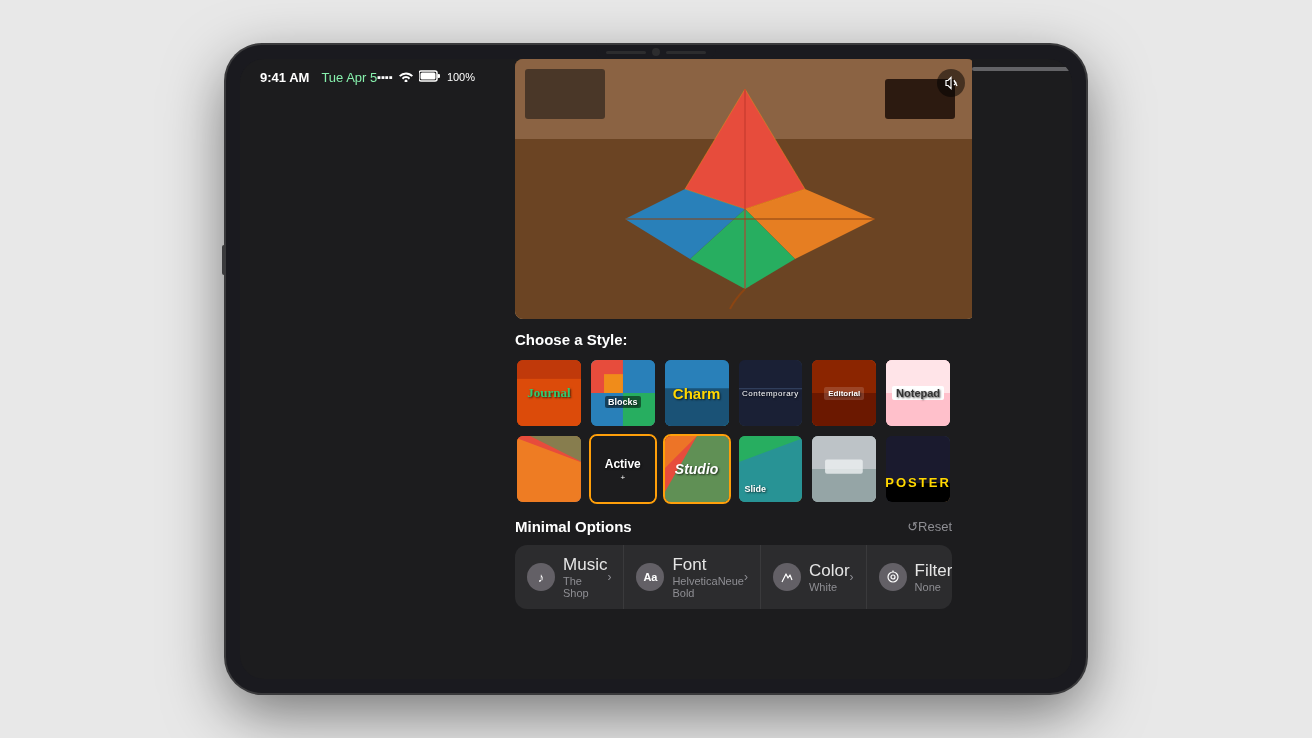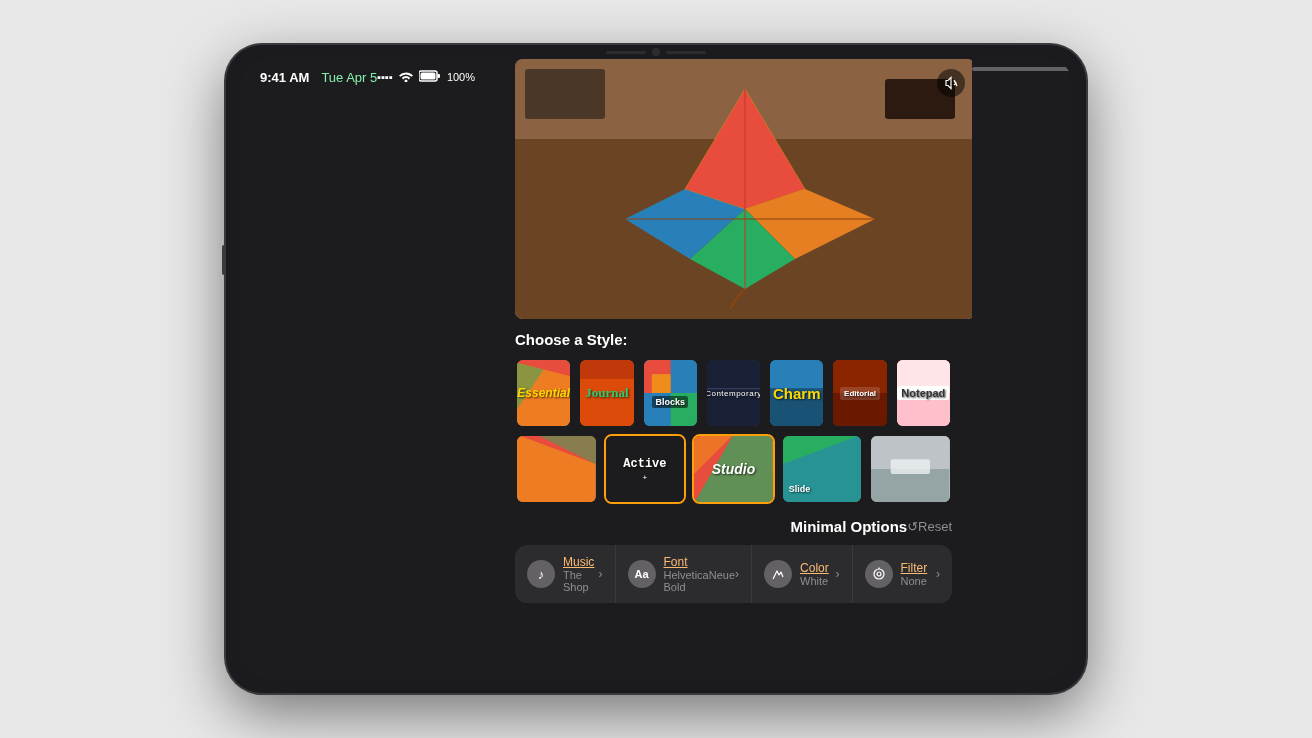--- a/index.html
+++ b/index.html
@@ -245,21 +245,21 @@
     .poster-label { color: #FFD700; font-size: 14px; font-weight: 900; letter-spacing: 2px; }
 
     
     .options-section {
       flex-shrink: 0;
       padding-bottom: 8px;
     }
 
     .options-header {
       display: flex;
-      justify-content: flex-end;
+      justify-content: space-between;
       align-items: center;
       margin-bottom: 10px;
     }
 
     .options-title {
       color: #fff;
       font-size: 15px;
       font-weight: 600;
     }
 
@@ -306,24 +306,23 @@
     .music-icon-bg { background: #636066; }
     .font-icon-bg { background: #636066; }
     .color-icon-bg { background: #636066; }
     .filter-icon-bg { background: #636066; }
 
     .option-text {
       flex: 1;
     }
 
     .option-name {
-      color: #fdba74;
-      font-size: 12px;
+      color: #e5e5e5;
+      font-size: 17px;
       font-weight: 500;
-      text-decoration: underline;
     }
 
     .option-value {
       color: #8e8e93;
       font-size: 11px;
     }
 
     .option-chevron {
       color: #8e8e93;
       font-size: 12px;
@@ -469,30 +468,20 @@
             </svg>
           </div>
         </div>
 
         <div class="section-label">Choose a Style:</div>
 
         <div class="styles-grid">
 
           <div class="styles-row">
 
-            <div class="style-thumb">
-              <div class="style-thumb-bg thumb-essential">
-                <svg style="position:absolute;inset:0;width:100%;height:100%;" viewBox="0 0 80 70" preserveAspectRatio="xMidYMid slice">
-                  <rect width="80" height="70" fill="#e74c3c"></rect>
-                  <polygon points="0,0 80,20 80,70 0,70" fill="#f39c12" opacity="0.6"></polygon>
-                  <polygon points="0,0 40,10 0,70" fill="#27ae60" opacity="0.5"></polygon>
-                </svg>
-                <span class="style-thumb-label essential-label">Essential</span>
-              </div>
-            </div>
 
             <div class="style-thumb">
               <div class="style-thumb-bg thumb-journal">
                 <svg style="position:absolute;inset:0;width:100%;height:100%;" viewBox="0 0 80 70" preserveAspectRatio="xMidYMid slice">
                   <rect width="80" height="70" fill="#c0390a"></rect>
                   <rect x="0" y="20" width="80" height="50" fill="#e8520a" opacity="0.7"></rect>
                 </svg>
                 <span class="style-thumb-label journal-label">Journal</span>
               </div>
             </div>
@@ -503,36 +492,36 @@
                   <rect width="80" height="70" fill="#2980b9"></rect>
                   <rect x="0" y="0" width="40" height="35" fill="#e74c3c"></rect>
                   <rect x="40" y="35" width="40" height="35" fill="#27ae60"></rect>
                   <rect x="20" y="15" width="20" height="20" fill="#f39c12" opacity="0.8"></rect>
                 </svg>
                 <span class="style-thumb-label blocks-label" style="font-size:9px; background: rgba(0,0,0,0.5); padding:1px 3px; border-radius:2px;margin-top:17px;">Blocks</span>
               </div>
             </div>
 
             <div class="style-thumb">
+              <div class="style-thumb-bg thumb-charm">
+                <svg style="position:absolute;inset:0;width:100%;height:100%;" viewBox="0 0 80 70" preserveAspectRatio="xMidYMid slice">
+                  <rect width="80" height="70" fill="#2980b9"></rect>
+                  <rect x="0" y="30" width="80" height="40" fill="#1a5276"></rect>
+                </svg>
+                <span class="style-thumb-label charm-label" style="color:#FFD700; font-size:15px; font-weight:900;">Charm</span>
+              </div>
+            </div>
+
+            <div class="style-thumb">
               <div class="style-thumb-bg thumb-contemporary">
                 <svg style="position:absolute;inset:0;width:100%;height:100%;" viewBox="0 0 80 70" preserveAspectRatio="xMidYMid slice">
                   <rect width="80" height="70" fill="#1a2035"></rect>
                   <rect x="5" y="30" width="70" height="1" fill="#3a4a6b"></rect>
                 </svg>
                 <span class="style-thumb-label contemporary-label" style="font-size:8px; letter-spacing:0.5px; text-align:center;">Contemporary</span>
-              </div>
-            </div>
-
-            <div class="style-thumb">
-              <div class="style-thumb-bg thumb-charm">
-                <svg style="position:absolute;inset:0;width:100%;height:100%;" viewBox="0 0 80 70" preserveAspectRatio="xMidYMid slice">
-                  <rect width="80" height="70" fill="#2980b9"></rect>
-                  <rect x="0" y="30" width="80" height="40" fill="#1a5276"></rect>
-                </svg>
-                <span class="style-thumb-label charm-label" style="color:#FFD700; font-size:15px; font-weight:900;">Charm</span>
               </div>
             </div>
 
             <div class="style-thumb">
               <div class="style-thumb-bg thumb-editorial">
                 <svg style="position:absolute;inset:0;width:100%;height:100%;" viewBox="0 0 80 70" preserveAspectRatio="xMidYMid slice">
                   <rect width="80" height="70" fill="#8B2500"></rect>
                   <rect x="0" y="35" width="80" height="35" fill="#6b1800"></rect>
                 </svg>
                 <span class="style-thumb-label editorial-label" style="font-size:8px; background:rgba(255,255,255,0.15); padding:2px 4px; border-radius:2px;">Editorial</span>
@@ -557,21 +546,21 @@
                 <svg style="position:absolute;inset:0;width:100%;height:100%;" viewBox="0 0 80 70" preserveAspectRatio="xMidYMid slice">
                   <rect width="80" height="70" fill="#e74c3c"></rect>
                   <polygon points="0,0 80,30 80,70 0,70" fill="#f39c12" opacity="0.6"></polygon>
                   <polygon points="20,0 80,0 80,30" fill="#27ae60" opacity="0.5"></polygon>
                 </svg>
               </div>
             </div>
 
             <div class="style-thumb active-selected">
               <div class="style-thumb-bg" style="background:#1c1c1e; flex-direction:column; align-items:center; justify-content:center;">
-                <span class="style-thumb-label" style="color:#fff; font-size:12px; position:relative;font-family:Liberation Mono, monospace;">Active</span>
+                <span class="style-thumb-label" style="color:#fff; font-size:12px; position:relative;">Active</span>
                 <span class="active-plus">+</span>
               </div>
             </div>
 
             <div class="style-thumb active-selected">
               <div class="style-thumb-bg thumb-studio">
                 <svg style="position:absolute;inset:0;width:100%;height:100%;" viewBox="0 0 80 70" preserveAspectRatio="xMidYMid slice">
                   <rect width="80" height="70" fill="#e74c3c"></rect>
                   <polygon points="40,0 80,0 80,70 0,70" fill="#27ae60" opacity="0.7"></polygon>
                   <polygon points="0,0 40,0 0,40" fill="#f39c12" opacity="0.5"></polygon>
@@ -594,20 +583,29 @@
             <div class="style-thumb">
               <div class="style-thumb-bg thumb-gray">
                 <svg style="position:absolute;inset:0;width:100%;height:100%;" viewBox="0 0 80 70" preserveAspectRatio="xMidYMid slice">
                   <rect width="80" height="70" fill="#95a5a6"></rect>
                   <rect x="0" y="0" width="80" height="35" fill="#bdc3c7"></rect>
                   <rect x="20" y="25" width="40" height="15" fill="#ecf0f1" opacity="0.8" rx="2"></rect>
                 </svg>
               </div>
             </div>
 
+            <div class="style-thumb">
+              <div class="style-thumb-bg thumb-poster">
+                <svg style="position:absolute;inset:0;width:100%;height:100%;" viewBox="0 0 80 70" preserveAspectRatio="xMidYMid slice">
+                  <rect width="80" height="70" fill="#1a1a2e"></rect>
+                  <rect x="0" y="50" width="80" height="20" fill="#000"></rect>
+                </svg>
+                <span class="style-thumb-label poster-label" style="color:#FFD700; font-size:13px; font-weight:900; letter-spacing:2px; bottom: 12px; position:absolute;">POSTER</span>
+              </div>
+            </div>
           </div>
         </div>
 
         <div class="options-section">
           <div class="options-header">
             <span class="options-title">Minimal Options</span>
             <span class="reset-btn">↺Reset</span>
           </div>
           <div class="options-row">
 

